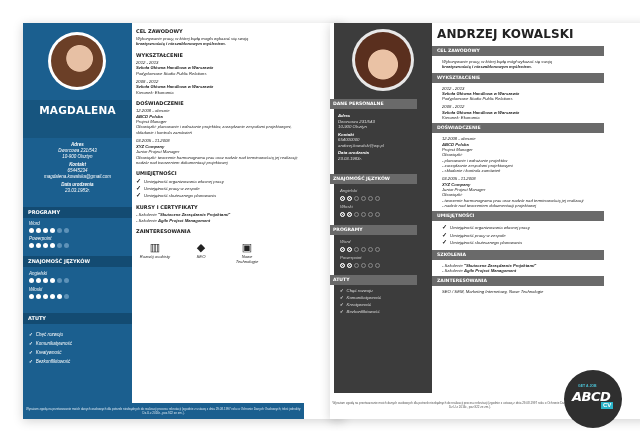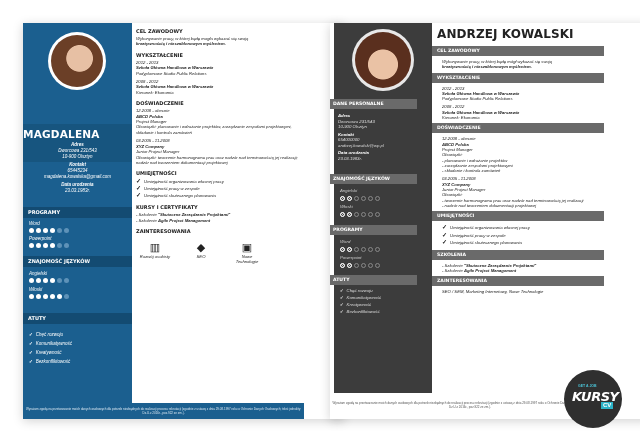--- a/index.html
+++ b/index.html
@@ -6,21 +6,21 @@
   body{width:640px;height:440px;background:#ffffff;position:relative;overflow:hidden;font-family:"Liberation Sans",sans-serif;}
   .page{position:absolute;background:#fff;box-shadow:0 2px 10px rgba(0,0,0,0.18);overflow:hidden;padding-left:40px;}
   .it{font-style:italic;}
   .b{font-weight:bold;}
 
   
   #cv1{left:23px;top:23px;width:281px;height:396px;}
   #cv1 .side{position:absolute;left:0;top:0;width:109px;height:380px;background:#1b5f8f;color:#fff;}
   #cv1 .photo{position:absolute;left:25px;top:9px;width:58px;height:58px;border-radius:50%;background:#fff;}
   #cv1 .photo .inner{position:absolute;left:3px;top:3px;width:52px;height:52px;border-radius:50%;background:radial-gradient(circle at 55% 45%,#e7c0a4 0 32%,#6b3f27 34% 100%);}
-  #cv1 .namebar{position:absolute;left:0;top:77px;width:109px;height:38px;background:#17557f;text-align:left;margin-top:24px;}
+  #cv1 .namebar{position:absolute;left:0;top:77px;width:109px;height:38px;background:#17557f;text-align:center;}
   #cv1 .name{font-family:"DejaVu Sans",sans-serif;font-weight:bold;font-size:10.5px;line-height:12px;letter-spacing:0.2px;display:block;}
   #cv1 .name.first{padding-top:4px;}
   #cv1 .pinfo{position:absolute;left:0;top:117px;width:109px;text-align:center;font-size:4.5px;line-height:6px;}
   #cv1 .pinfo .lbl{font-weight:bold;font-style:italic;display:block;margin-top:2px;}
   #cv1 .pinfo .val{font-style:italic;display:block;}
   #cv1 .sh{position:absolute;left:0;width:109px;height:11px;background:#134b72;font-family:"DejaVu Sans",sans-serif;font-weight:bold;font-size:5px;line-height:11px;padding-left:5px;box-sizing:border-box;}
   #cv1 .skill{position:absolute;left:6px;font-size:4.5px;font-style:italic;}
   #cv1 .dots{position:absolute;left:6px;display:flex;gap:2px;}
   #cv1 .dot{width:5px;height:5px;border-radius:50%;background:#fff;}
   #cv1 .dot.off{background:#5e92b8;}
@@ -307,15 +307,15 @@
     <div class="body">
       <div class="t it">SEO / SEM, Marketing Internetowy, Nowe Technologie</div>
     </div>
   </div>
 
   <div class="footer">Wyrażam zgodę na przetwarzanie moich danych osobowych dla potrzeb niezbędnych do realizacji procesu rekrutacji (zgodnie z ustawą z dnia 29.08.1997 roku o Ochronie Danych Osobowych; tekst jednolity: Dz.U.z 2016r., poz.922 ze zm.).</div>
 </div>
 
 <div id="logo">
   <span class="small">GET A JOB</span>
-  <span class="main">KURSY</span>
+  <span class="main">ABCD</span>
   <span class="cv">CV</span>
 </div>
 
 </body></html>

